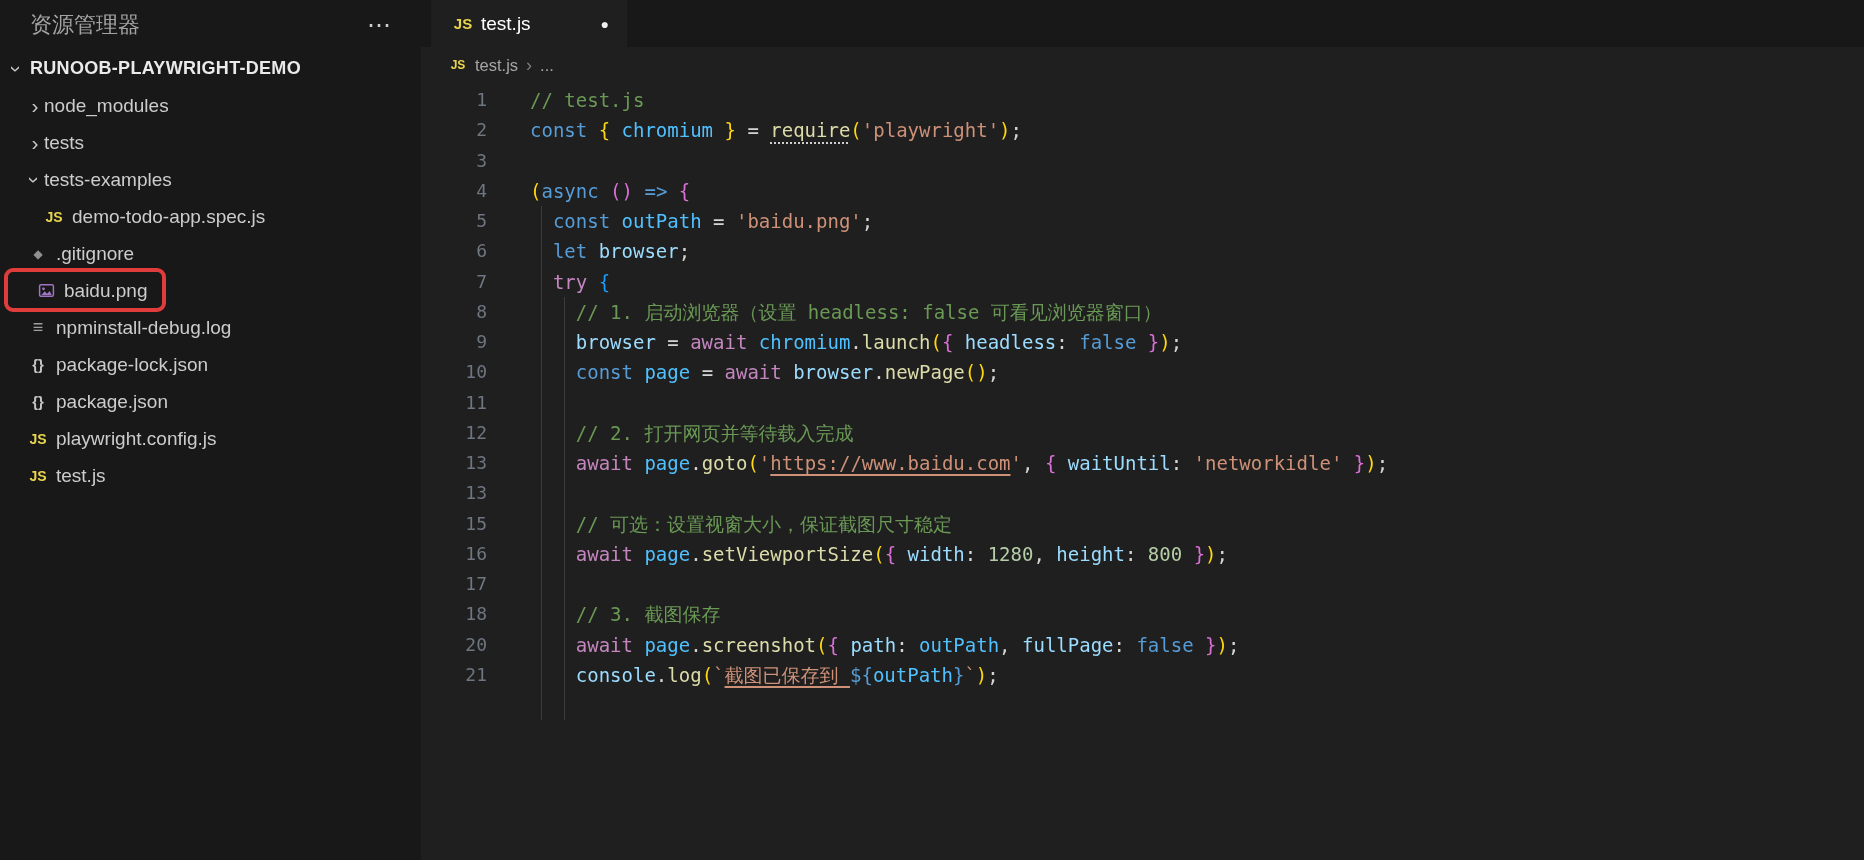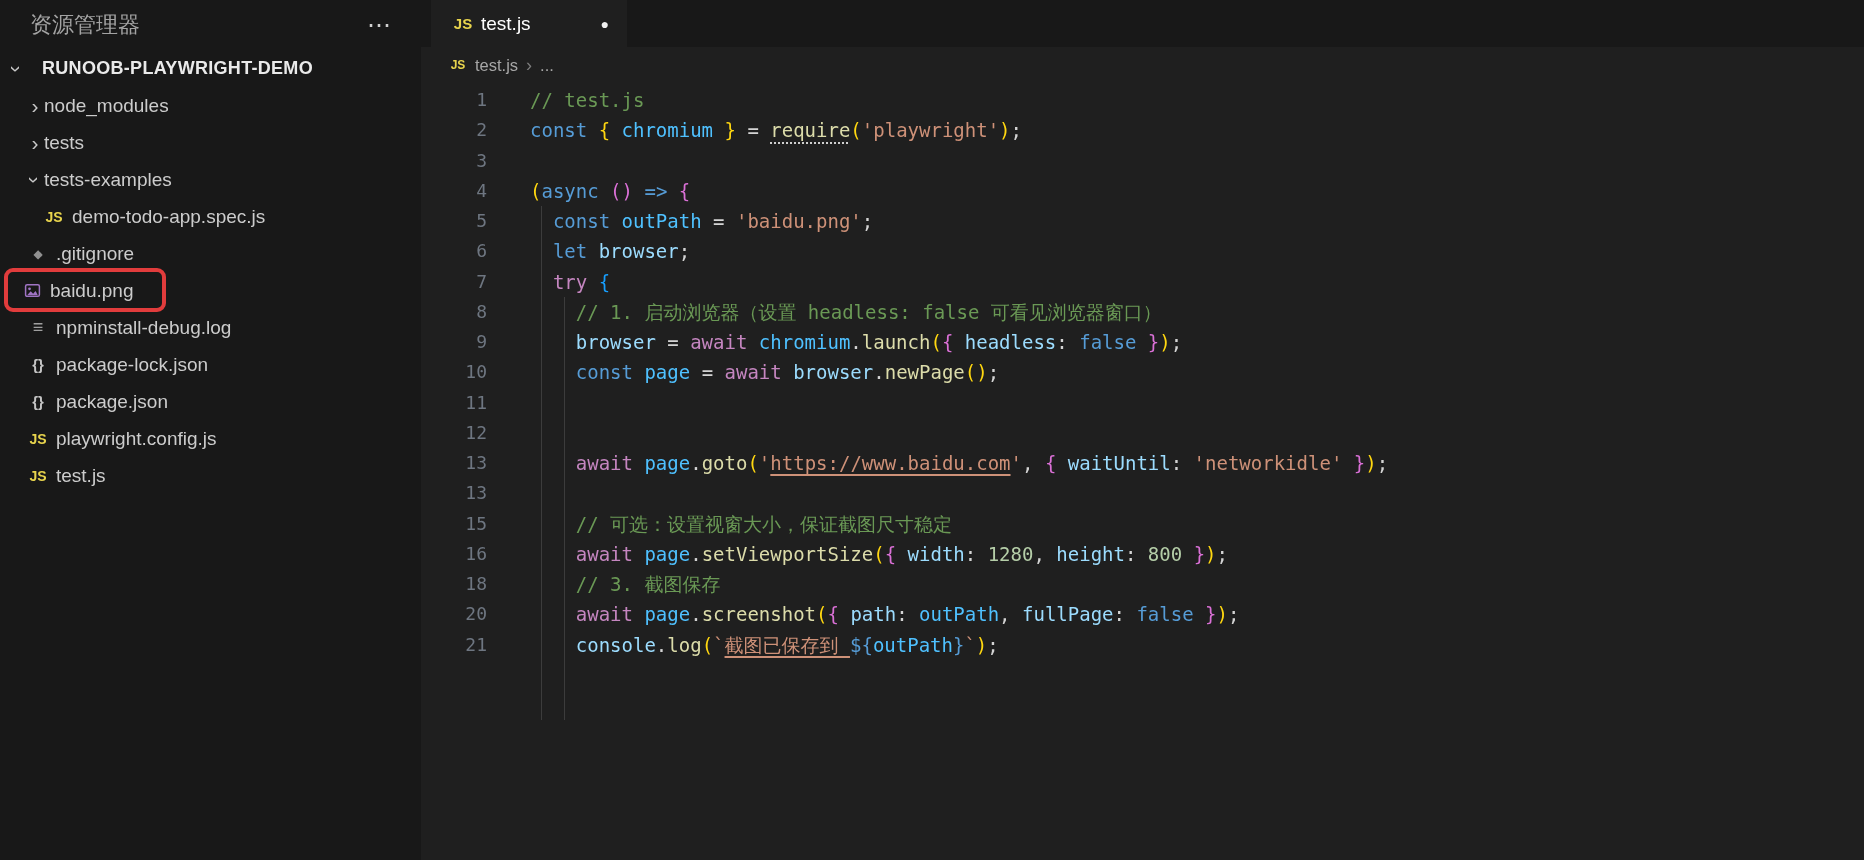--- a/index.html
+++ b/index.html
@@ -5,21 +5,21 @@
   *{margin:0;padding:0;box-sizing:border-box}
   html,body{width:1864px;height:860px;overflow:hidden}
   body{background:#1f1f1f;font-family:"Liberation Sans",sans-serif;color:#ccc}
   .app{display:flex;width:1864px;height:860px}
 
   
   .sidebar{width:421px;flex:0 0 421px;background:#181818;overflow:hidden}
   .sidebar-header{height:50px;display:flex;align-items:center;justify-content:space-between;padding:0 30px}
   .sidebar-title{font-size:22px;color:#a3a3a3}
   .more-actions{font-size:24px;color:#d0d0d0;cursor:pointer;line-height:1}
-  .tree-root{display:flex;align-items:center;height:37px;padding-left:8px;gap:16px;cursor:pointer}
+  .tree-root{display:flex;align-items:center;height:37px;padding-left:8px;gap:4px;cursor:pointer}
   .root-label{font-size:18px;font-weight:700;color:#eaeaea;letter-spacing:.3px;white-space:nowrap}
   .tree-item{display:flex;align-items:center;height:37px;position:relative;font-size:19px;color:#cccccc;cursor:pointer}
   .tree-label{white-space:nowrap}
   .chev{display:inline-block;width:18px;text-align:center;font-size:21px;color:#cacaca;line-height:18px}
   .chev.down{transform:rotate(90deg)}
   .fi{display:inline-flex;align-items:center;justify-content:center;width:24px;flex:0 0 24px;margin-right:6px}
   .js-badge{color:var(--jsc,#e8d44d);font-weight:700;font-size:14px;font-family:"Liberation Sans",sans-serif}
   .json-badge{color:#c5c5c5;font-weight:700;font-size:15px}
   .log-badge{color:#9f9f9f;font-size:18px}
   .git-badge{color:#909090;font-size:12px}
@@ -91,21 +91,21 @@
             <span class="tree-label">tests-examples</span>
           </div>
           <div class="tree-item" style="padding-left: 42px;">
             <span class="fi js-badge">JS</span>
             <span class="tree-label">demo-todo-app.spec.js</span>
           </div>
           <div class="tree-item" style="padding-left: 26px;">
             <span class="fi git-badge">◆</span>
             <span class="tree-label">.gitignore</span>
           </div>
-          <div class="tree-item" style="padding-left: 20px;">
+          <div class="tree-item" style="padding-left: 34px;">
             <span class="fi img-badge">
               <svg width="17" height="17" viewBox="0 0 16 16">
                 <rect x="1.5" y="2.5" width="13" height="11" rx="1.5" fill="none" stroke="currentColor" stroke-width="1.4"></rect>
                 <circle cx="5.2" cy="6.4" r="1.3" fill="currentColor"></circle>
                 <path d="M3.2 12.2l3.1-3.5 2.3 2.4 2.3-2.7 2 3.8z" fill="currentColor"></path>
               </svg>
             </span>
             <span class="tree-label">baidu.png</span>
             <span class="hl-box"></span>
           </div>
@@ -192,38 +192,43 @@
           <div class="code-line">
             <span class="gutter">10</span>
             <span class="code-text"><span class="tk-w">    </span><span class="tk-k">const</span><span class="tk-w"> </span><span class="tk-cv">page</span><span class="tk-w"> = </span><span class="tk-p">await</span><span class="tk-w"> </span><span class="tk-v">browser</span><span class="tk-w">.</span><span class="tk-f">newPage</span><span class="tk-b1">()</span><span class="tk-w">;</span></span>
           </div>
           <div class="code-line">
             <span class="gutter">11</span>
             <span class="code-text"></span>
           </div>
           <div class="code-line">
             <span class="gutter">12</span>
+            <span class="code-text"><span class="tk-w">    </span><span class="tk-c">// 2. 打开网页并等待载入完成</span></span>
           </div>
           <div class="code-line">
             <span class="gutter">13</span>
             <span class="code-text"><span class="tk-w">    </span><span class="tk-p">await</span><span class="tk-w"> </span><span class="tk-cv">page</span><span class="tk-w">.</span><span class="tk-f">goto</span><span class="tk-b1">(</span><span class="tk-s">'</span><span class="tk-su">https://www.baidu.com</span><span class="tk-s">'</span><span class="tk-w">, </span><span class="tk-b2">{</span><span class="tk-v"> waitUntil</span><span class="tk-w">: </span><span class="tk-s">'networkidle'</span><span class="tk-w"> </span><span class="tk-b2">}</span><span class="tk-b1">)</span><span class="tk-w">;</span></span>
           </div>
           <div class="code-line">
             <span class="gutter">13</span>
             <span class="code-text"></span>
           </div>
           <div class="code-line">
             <span class="gutter">15</span>
             <span class="code-text"><span class="tk-w">    </span><span class="tk-c">// 可选：设置视窗大小，保证截图尺寸稳定</span></span>
           </div>
           <div class="code-line">
             <span class="gutter">16</span>
             <span class="code-text"><span class="tk-w">    </span><span class="tk-p">await</span><span class="tk-w"> </span><span class="tk-cv">page</span><span class="tk-w">.</span><span class="tk-f">setViewportSize</span><span class="tk-b1">(</span><span class="tk-b2">{</span><span class="tk-v"> width</span><span class="tk-w">: </span><span class="tk-n">1280</span><span class="tk-w">, </span><span class="tk-v">height</span><span class="tk-w">: </span><span class="tk-n">800</span><span class="tk-w"> </span><span class="tk-b2">}</span><span class="tk-b1">)</span><span class="tk-w">;</span></span>
           </div>
           <div class="code-line">
+            <span class="gutter">17</span>
+            <span class="code-text"></span>
+          </div>
+          <div class="code-line">
             <span class="gutter">18</span>
             <span class="code-text"><span class="tk-w">    </span><span class="tk-c">// 3. 截图保存</span></span>
           </div>
           <div class="code-line">
             <span class="gutter">20</span>
             <span class="code-text"><span class="tk-w">    </span><span class="tk-p">await</span><span class="tk-w"> </span><span class="tk-cv">page</span><span class="tk-w">.</span><span class="tk-f">screenshot</span><span class="tk-b1">(</span><span class="tk-b2">{</span><span class="tk-v"> path</span><span class="tk-w">: </span><span class="tk-cv">outPath</span><span class="tk-w">, </span><span class="tk-v">fullPage</span><span class="tk-w">: </span><span class="tk-k">false</span><span class="tk-w"> </span><span class="tk-b2">}</span><span class="tk-b1">)</span><span class="tk-w">;</span></span>
           </div>
           <div class="code-line">
             <span class="gutter">21</span>
             <span class="code-text"><span class="tk-w">    </span><span class="tk-v">console</span><span class="tk-w">.</span><span class="tk-f">log</span><span class="tk-b1">(</span><span class="tk-s">`</span><span class="tk-sd">截图已保存到 </span><span class="tk-k">${</span><span class="tk-cv">outPath</span><span class="tk-k">}</span><span class="tk-s">`</span><span class="tk-b1">)</span><span class="tk-w">;</span></span>

